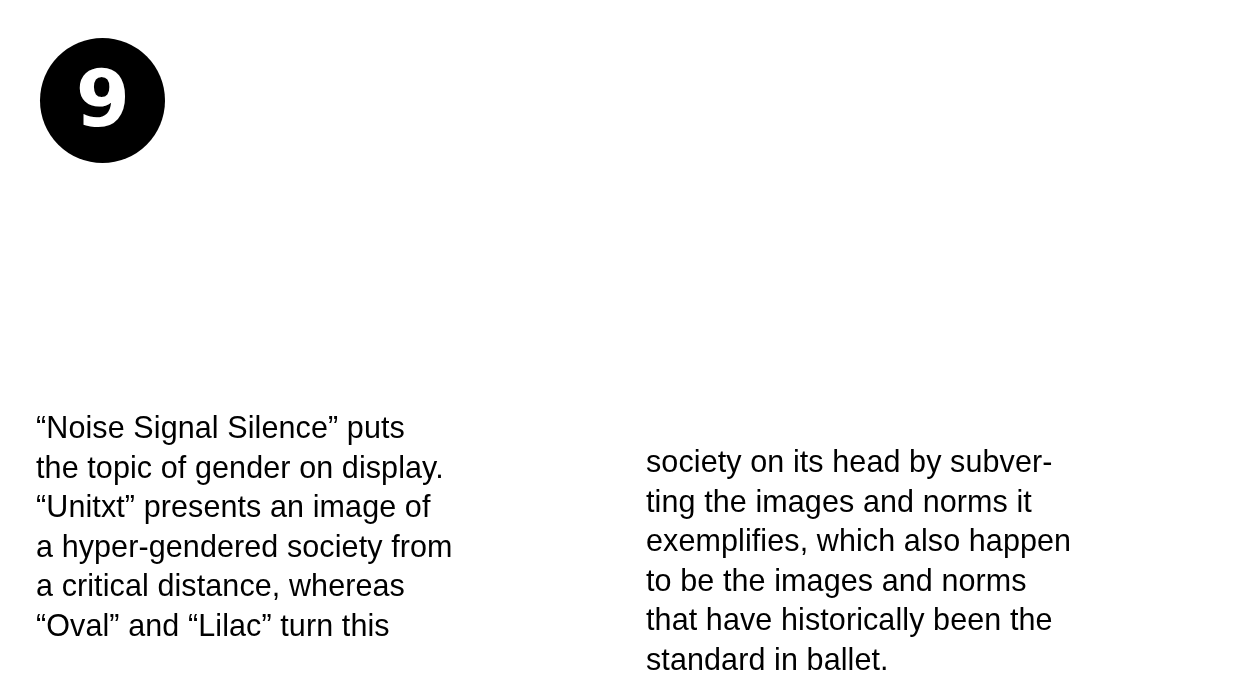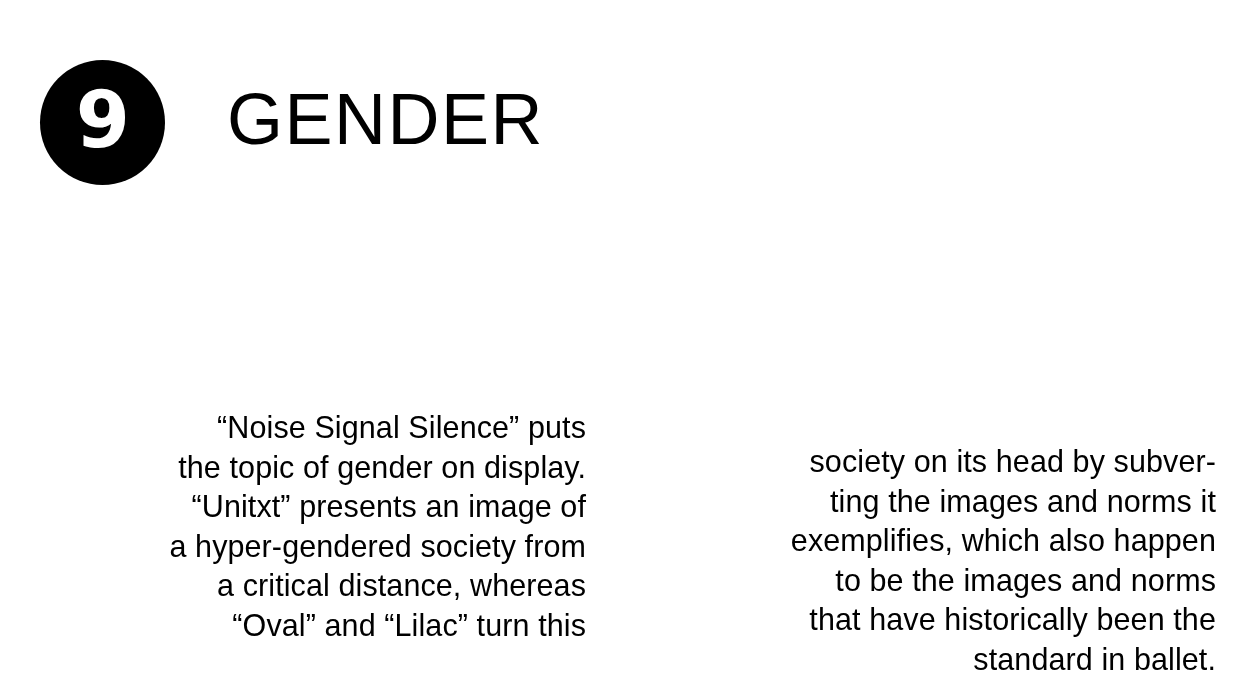--- a/index.html
+++ b/index.html
@@ -64,21 +64,20 @@
   }
 
   
   .columns {
     position: absolute;
     left: 36px;
     top: 408px;
     width: 1168px;
     display: flex;
     gap: 60px;
-    text-align: right;
   }
 
   .col {
     width: 550px;
     flex: 0 0 auto;
   }
 
   .col p {
     margin: 0;
     font-size: 30.5px;
@@ -95,21 +94,20 @@
 </style>
 </head>
 <body>
 
 <div class="page">
 
   <div class="header">
     <div class="badge">
       <span class="badge-number">9</span>
     </div>
-    <h1 class="section-title">GENDER</h1>
   </div>
 
   <div class="columns">
     <div class="col col-left">
       <p>“Noise Signal Silence” puts
 the topic of gender on display.
 “Unitxt” presents an image of
 a hyper-gendered society from
 a critical distance, whereas
 “Oval” and “Lilac” turn this</p>

